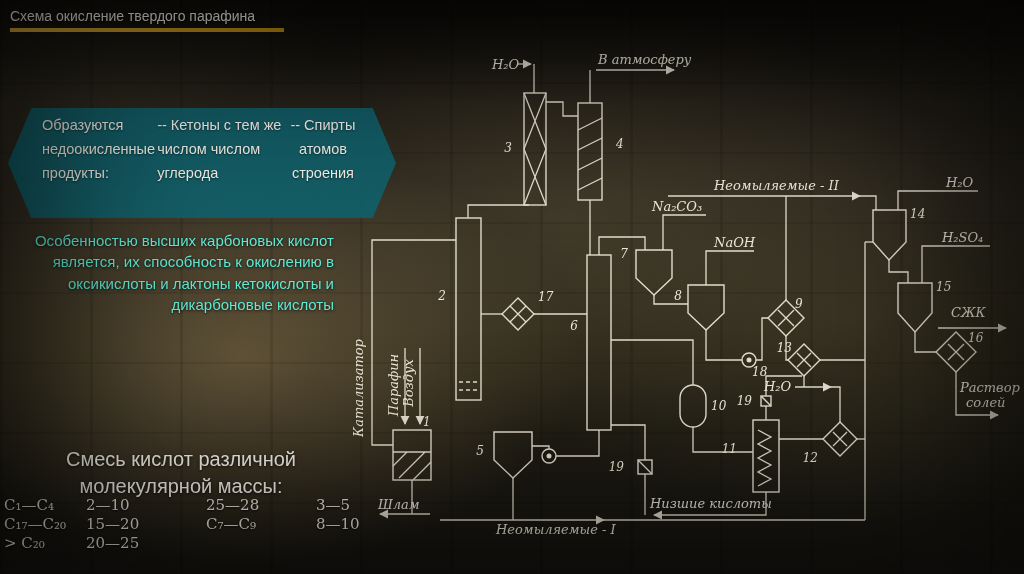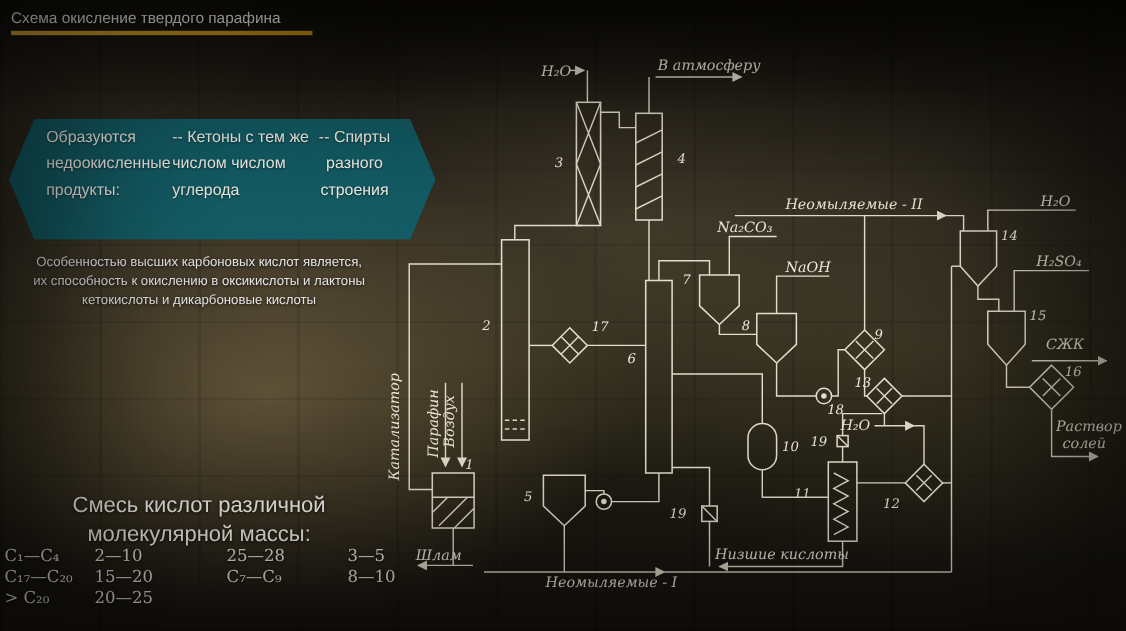--- a/index.html
+++ b/index.html
@@ -23,22 +23,22 @@
          background:linear-gradient(90deg,#d4a637,#b9890f);}
 
   .callout{position:absolute;left:8px;top:108px;width:388px;height:110px;
          background:rgba(17,98,109,0.90);
          clip-path:polygon(6% 0%,94% 0%,100% 50%,94% 100%,6% 100%,0% 50%);
          display:flex;flex-direction:row;justify-content:center;
          padding:6px 34px;box-sizing:border-box;font-size:14.5px;line-height:1.65;
          text-shadow:0 1px 2px rgba(0,0,0,.5);}
   .callout .c3{text-align:center;}
 
-  .bodytext{position:absolute;left:28px;top:230px;width:306px;text-align:center;
-         font-size:12px;line-height:1.43;color:#e5e5e5;text-shadow:0 1px 3px rgba(0,0,0,.8);}
+  .bodytext{position:absolute;left:28px;top:230px;width:306px;text-align:right;
+         font-size:15px;line-height:1.43;color:#5eead4;text-shadow:0 1px 3px rgba(0,0,0,.8);}
   .acids-h{position:absolute;left:28px;top:446px;width:306px;text-align:center;
          font-size:20px;line-height:1.35;text-shadow:0 1px 3px rgba(0,0,0,.8);}
   .acids-t{position:absolute;left:4px;top:496px;display:grid;
          grid-template-columns:82px 120px 110px 50px;row-gap:1px;
          font-family:"DejaVu Serif",serif;font-size:15px;color:#eae6da;
          text-shadow:0 1px 2px rgba(0,0,0,.8);}
 
   svg.diagram{position:absolute;left:0;top:0;}
   .pl{fill:none;stroke:#e3ddcd;stroke-width:1.3;}
   .pld{fill:none;stroke:#e3ddcd;stroke-width:1.3;stroke-dasharray:4 3;}
@@ -53,21 +53,21 @@
 <div class="slide">
   <div class="photo"></div>
   <div class="beams"></div>
 
   <div class="title">Схема окисление твердого парафина</div>
   <div class="title-bar"></div>
 
   <div class="callout">
     <div class="c1">Образуются недоокисленные продукты:</div>
     <div class="c2">-- Кетоны с тем же числом числом углерода</div>
-    <div class="c3">-- Спирты разного строения</div>
+    <div class="c3">-- Спирты атомов строения</div>
   </div>
 
   <div class="bodytext">Особенностью высших карбоновых кислот является, их способность к окислению в оксикислоты и лактоны кетокислоты и дикарбоновые кислоты</div>
   <div class="acids-h">Смесь кислот различной молекулярной массы:</div>
 
   <div class="acids-t">
     <span>C₁—C₄</span>
     <span>2—10</span>
     <span>25—28</span>
     <span>3—5</span>

